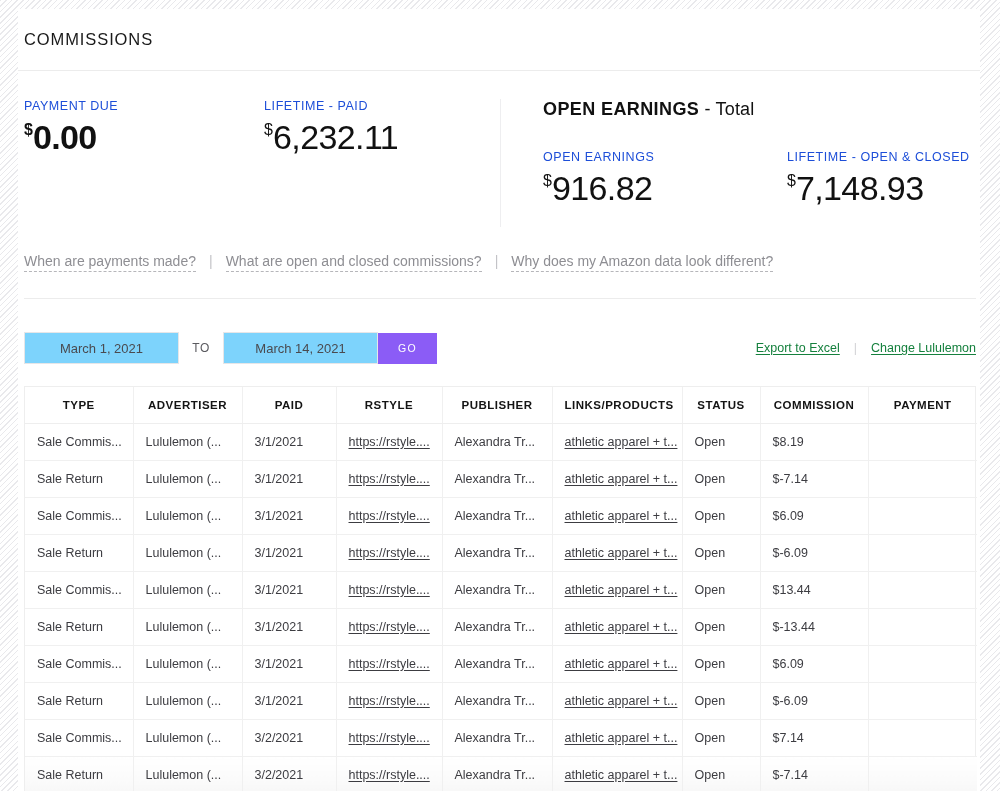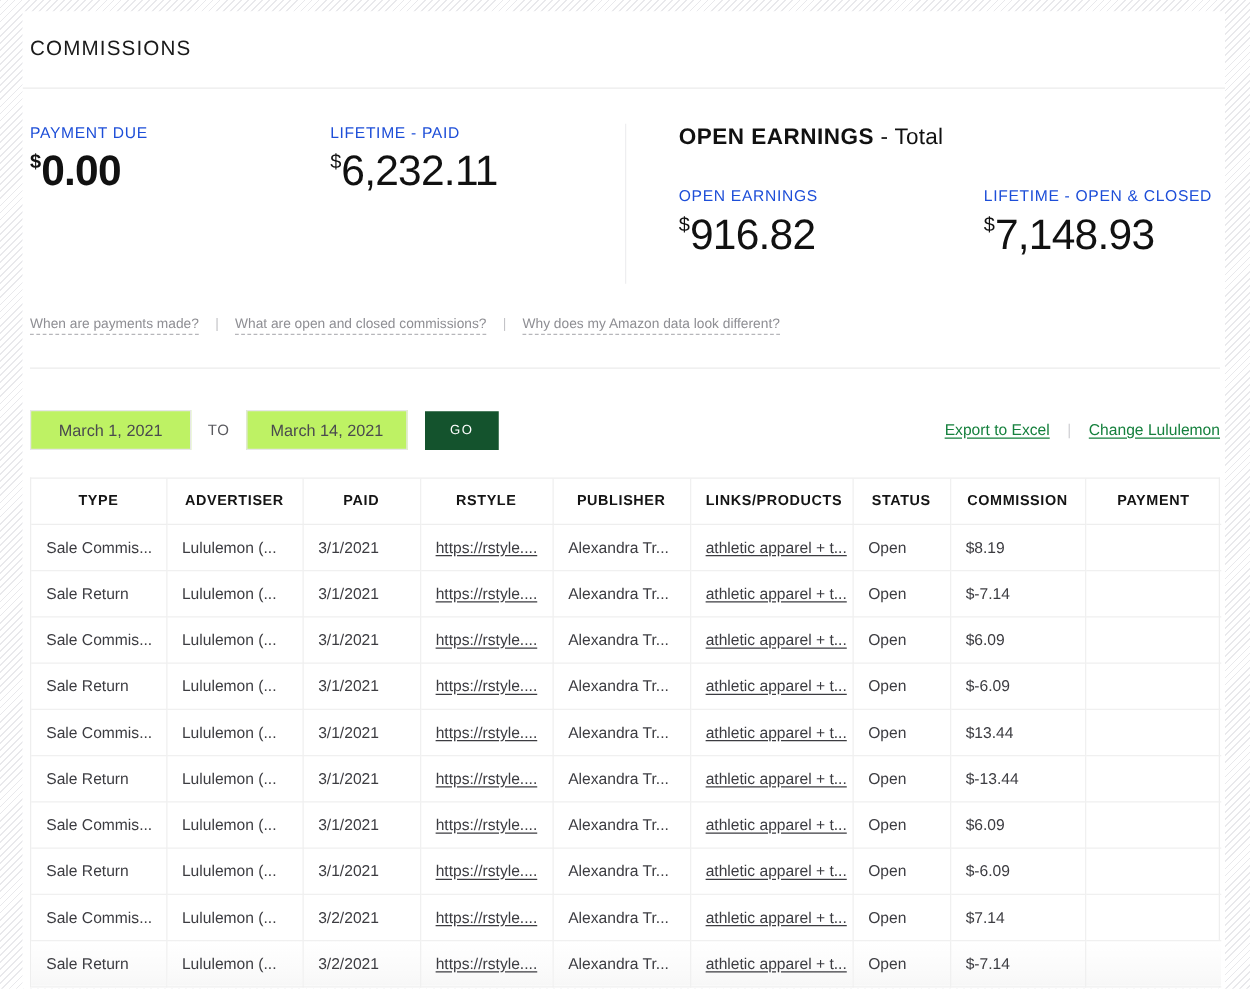--- a/index.html
+++ b/index.html
@@ -111,21 +111,21 @@
   }
   .metric-value.bold .cur { font-weight: 700; }
   .metric-value.bold .amt { font-weight: 700; }
 
   
   .faq-links {
     margin-top: 26px;
     padding-left: 6px;
     display: flex;
     gap: 0px;
-    font-size: 11px;
+    font-size: 14px;
     color: #8e8e93;
   }
   .faq-link {
     border-bottom: 1px dashed #b6b6ba;
     padding-bottom: 2px;
     cursor: pointer;
     color: #8e8e93;
     text-decoration: none;
   }
   .faq-sep {
@@ -143,42 +143,42 @@
 
   
   .filter-bar {
     margin-top: 33px;
     padding-left: 6px;
     padding-right: 4px;
     display: flex;
     align-items: center;
   }
   .date-input {
-    width: 129px;
+    width: 155px;
     height: 32px;
     border: 1px solid #e6e6e8;
-    background: #bef264;
+    background: #7dd3fc;
     font-family: "Liberation Sans", sans-serif;
     font-size: 13px;
     color: #4a4a4f;
     text-align: center;
     outline: none;
   }
   .to-label {
     width: 44px;
     text-align: center;
     font-size: 12px;
     color: #5a5a5f;
     letter-spacing: 0.5px;
   }
   .go-button {
-    margin-left: 14px;
+    margin-left: 0;
     width: 59px;
     height: 31px;
-    background: #14532d;
+    background: #8b5cf6;
     color: #ffffff;
     border: none;
     font-family: "Liberation Sans", sans-serif;
     font-size: 10.5px;
     letter-spacing: 1.3px;
     cursor: pointer;
   }
   .filter-spacer { flex: 1; }
   .util-links {
     display: flex;

